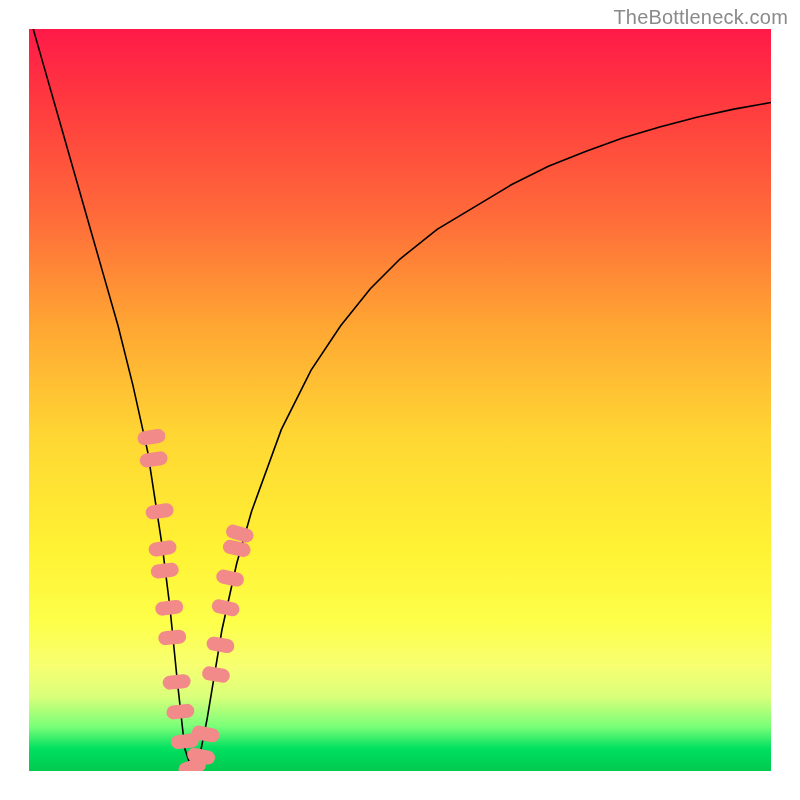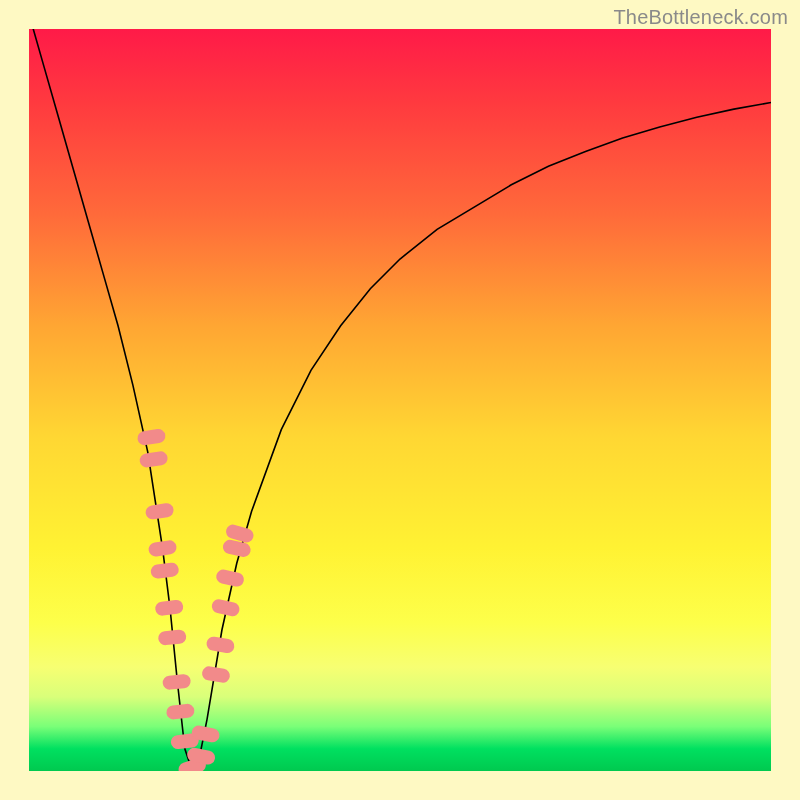--- a/index.html
+++ b/index.html
@@ -10,21 +10,21 @@
     background: #000;
     overflow: hidden;
     font-family: Arial, Helvetica, sans-serif;
   }
   .frame {
     position: absolute;
     top: 0;
     left: 0;
     width: 800px;
     height: 800px;
-    background: #fef9c3;
+    background: #ffffff;
   }
   .plot {
     position: absolute;
     top: 29px;
     left: 29px;
     width: 742px;
     height: 742px;
     background: linear-gradient(to bottom,
       #ff1a48 0%,
       #ff3a3f 10%,

